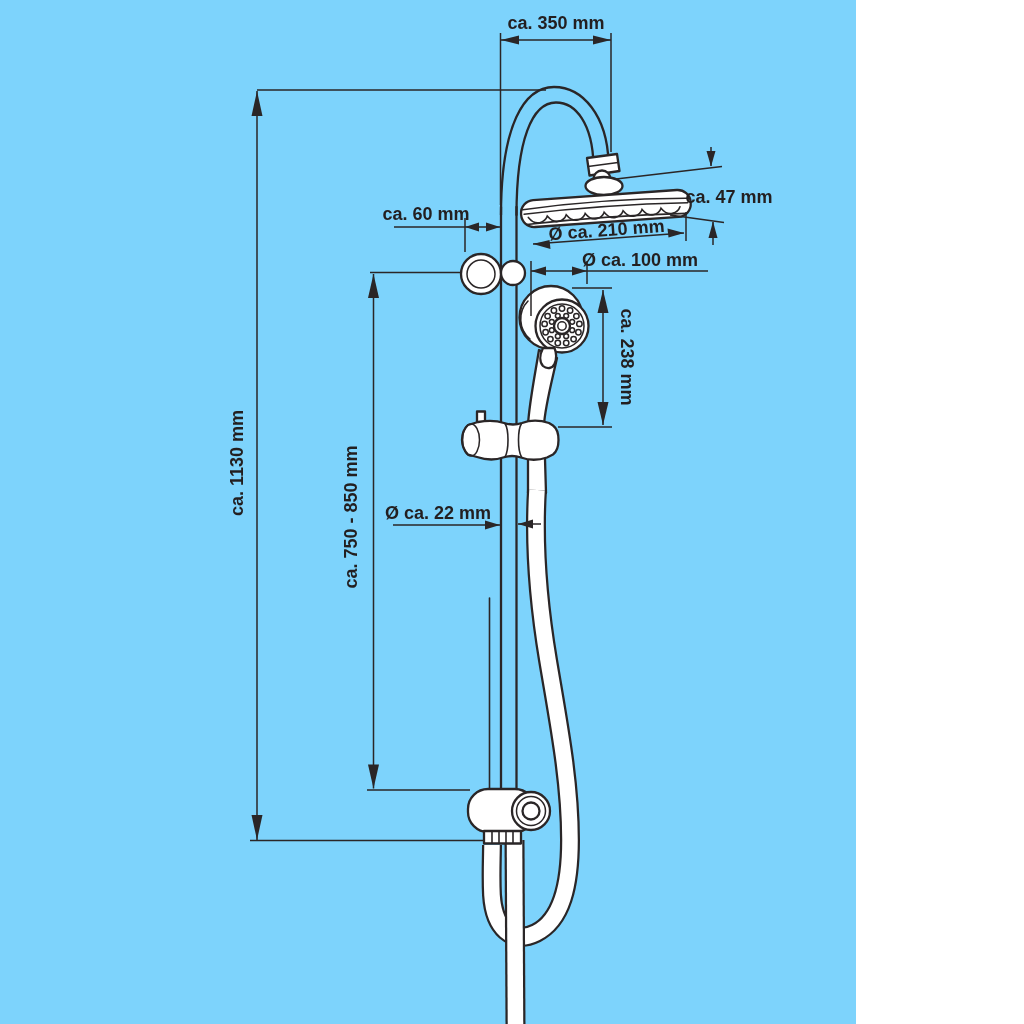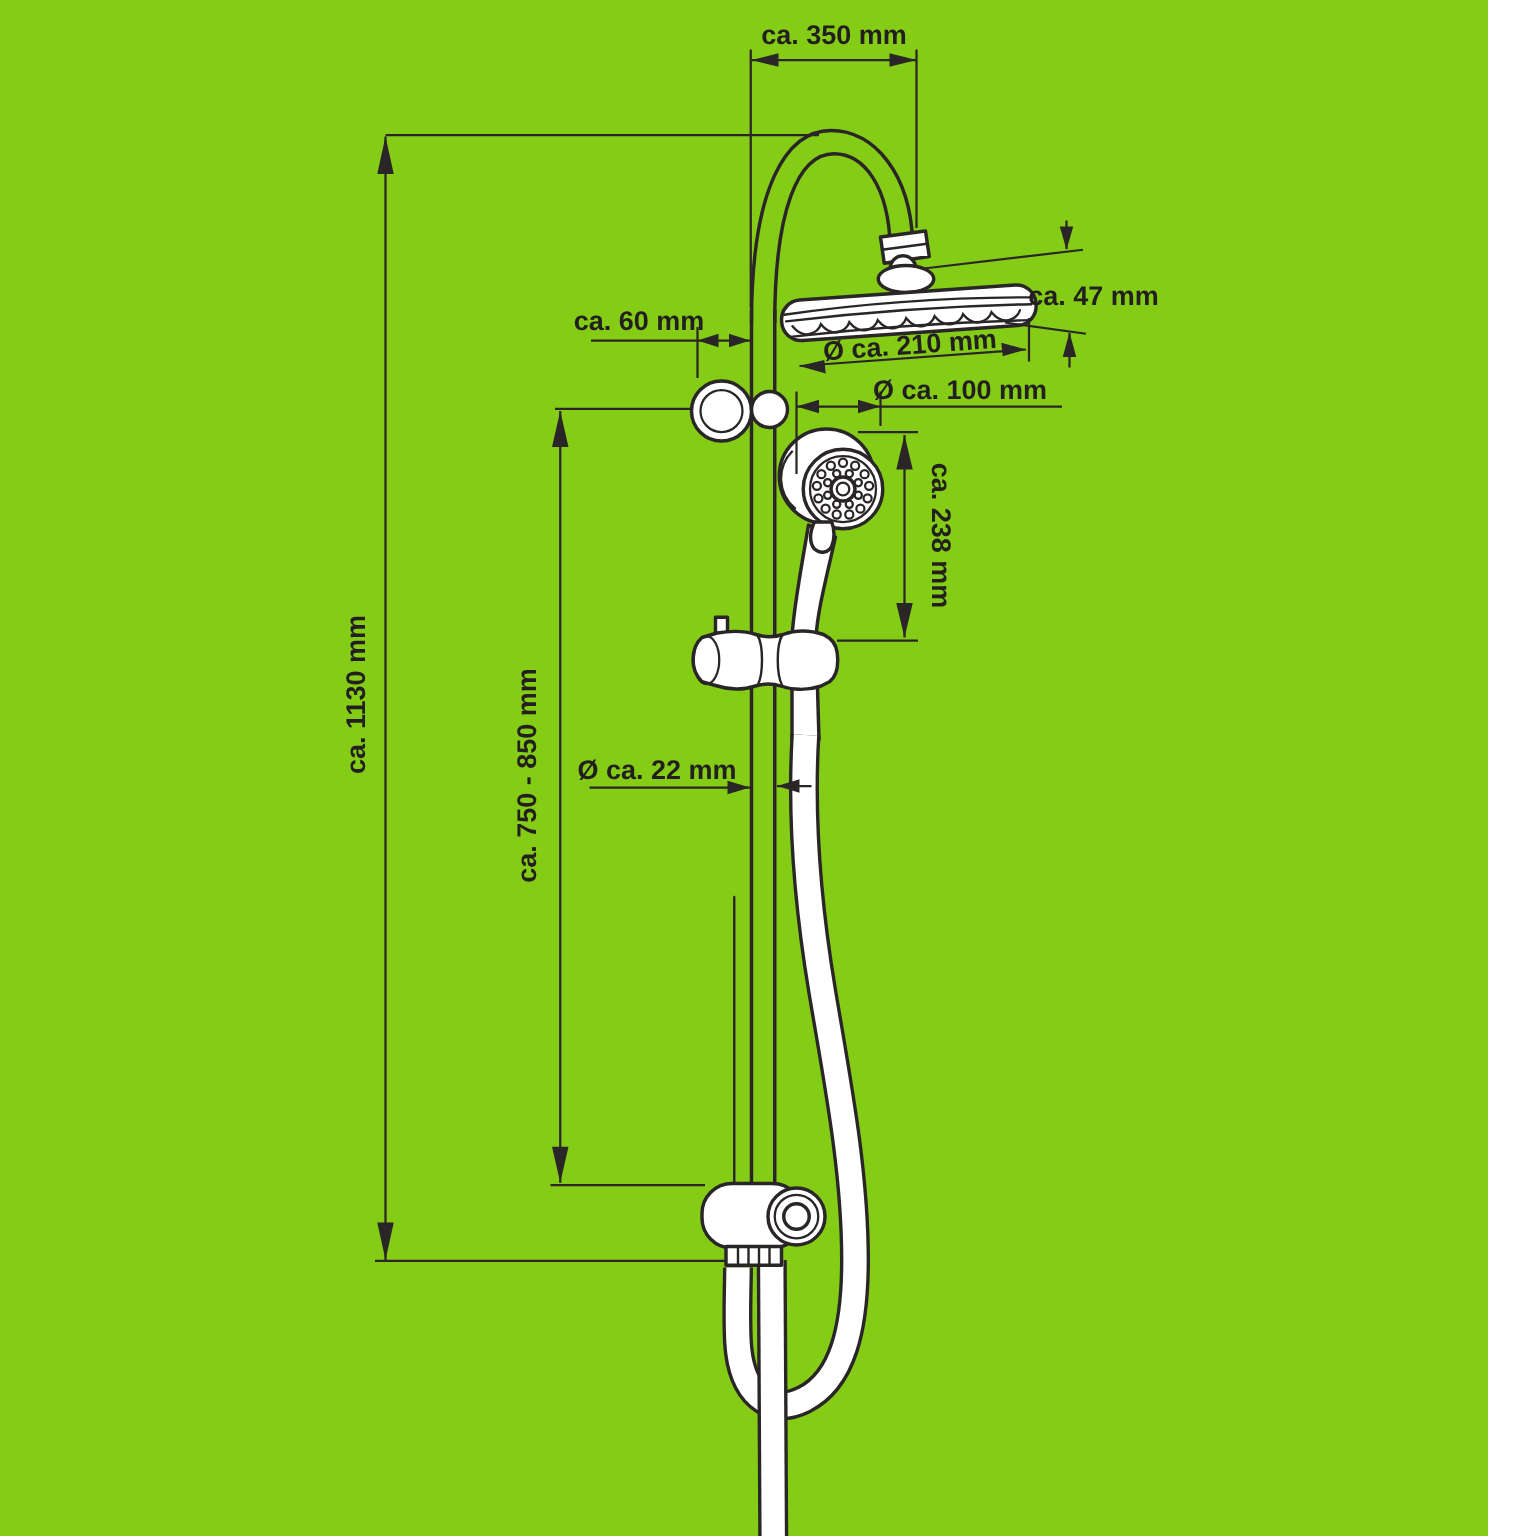--- a/index.html
+++ b/index.html
@@ -1,17 +1,17 @@
 <!DOCTYPE html>
 <html><head>
 <meta charset="utf-8">
 <style>
   html,body{margin:0;padding:0;background:#ffffff;}
   #stage{
-    position:relative;width:992px;height:1024px;background:#84cc16;
+    position:relative;width:856px;height:1024px;background:#7dd3fc;
     font-family:"Liberation Sans","DejaVu Sans",sans-serif;overflow:hidden;
   }
   svg{display:block}
   text{
     font-family:"Liberation Sans","DejaVu Sans",sans-serif;
     font-weight:bold;font-size:18px;fill:#231f20;
   }
   .outline{fill:none;stroke:#2a2627;stroke-width:2.3;stroke-linecap:round;stroke-linejoin:round;}
   .outline-f{fill:#ffffff;stroke:#2a2627;stroke-width:2.3;stroke-linejoin:round;}
   .detail{fill:none;stroke:#2a2627;stroke-width:1.6;stroke-linecap:round;}

